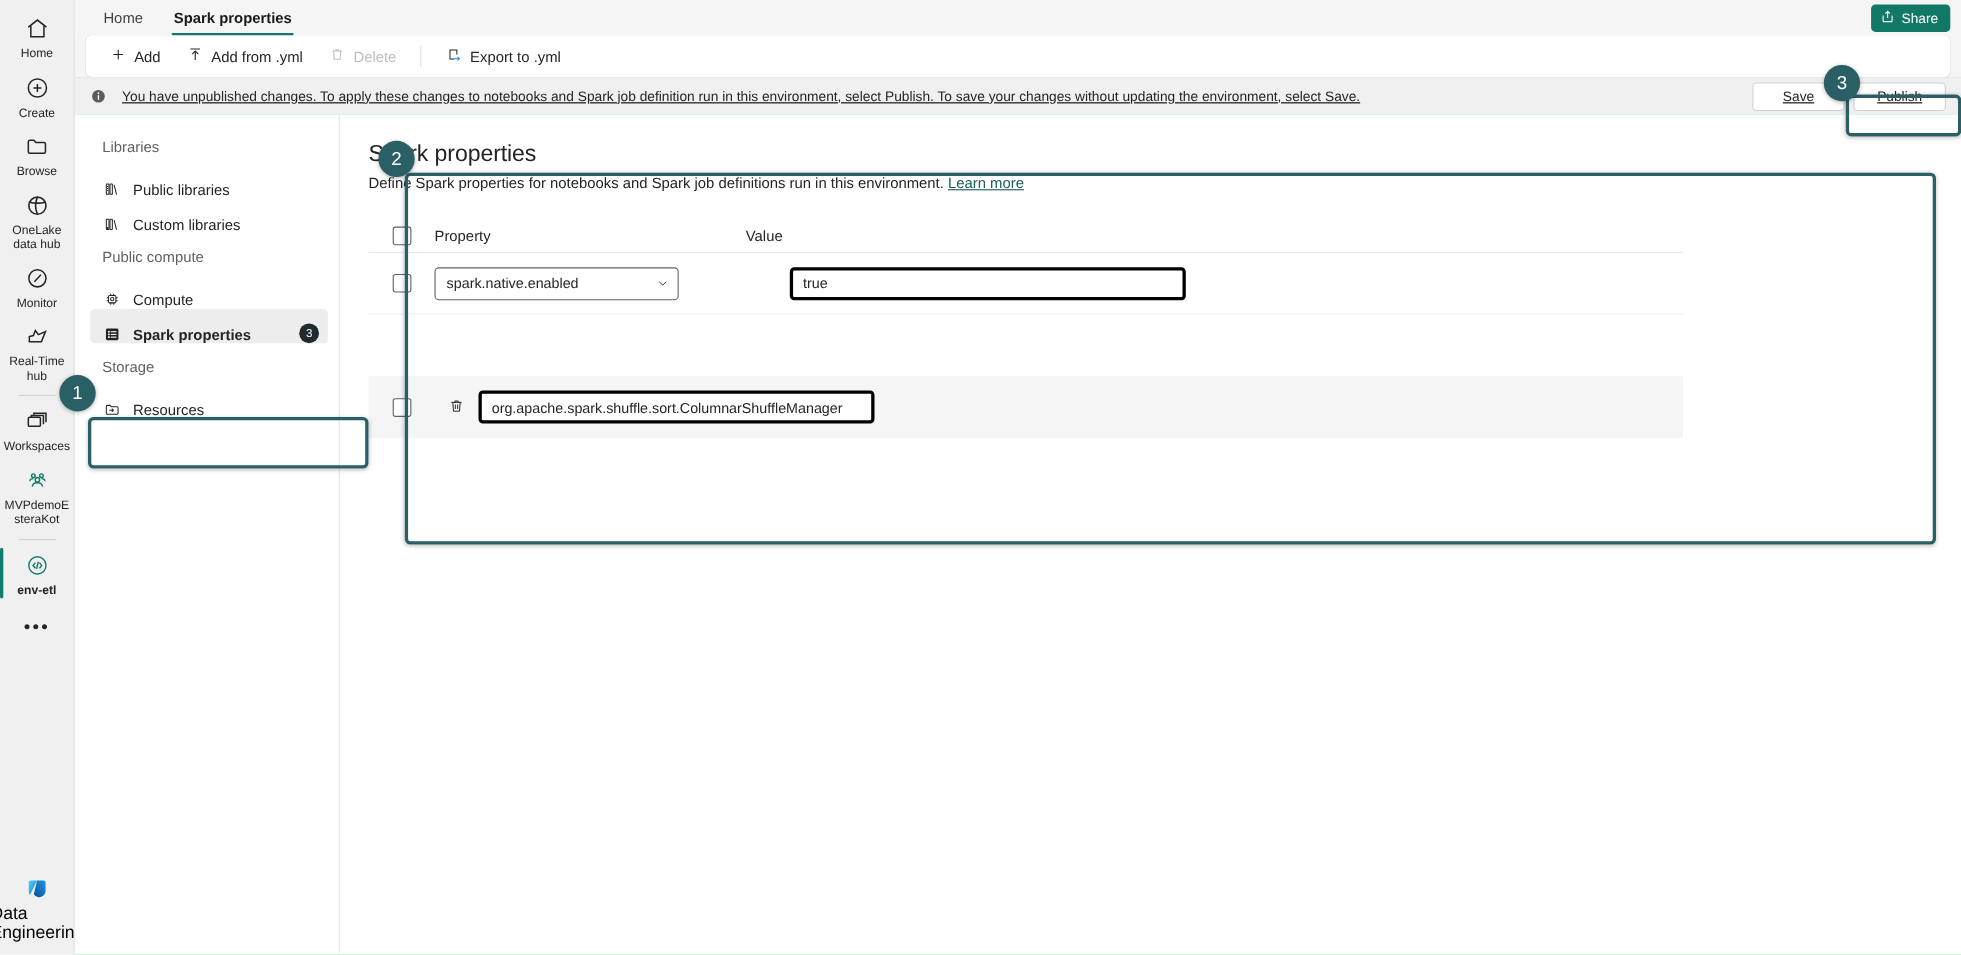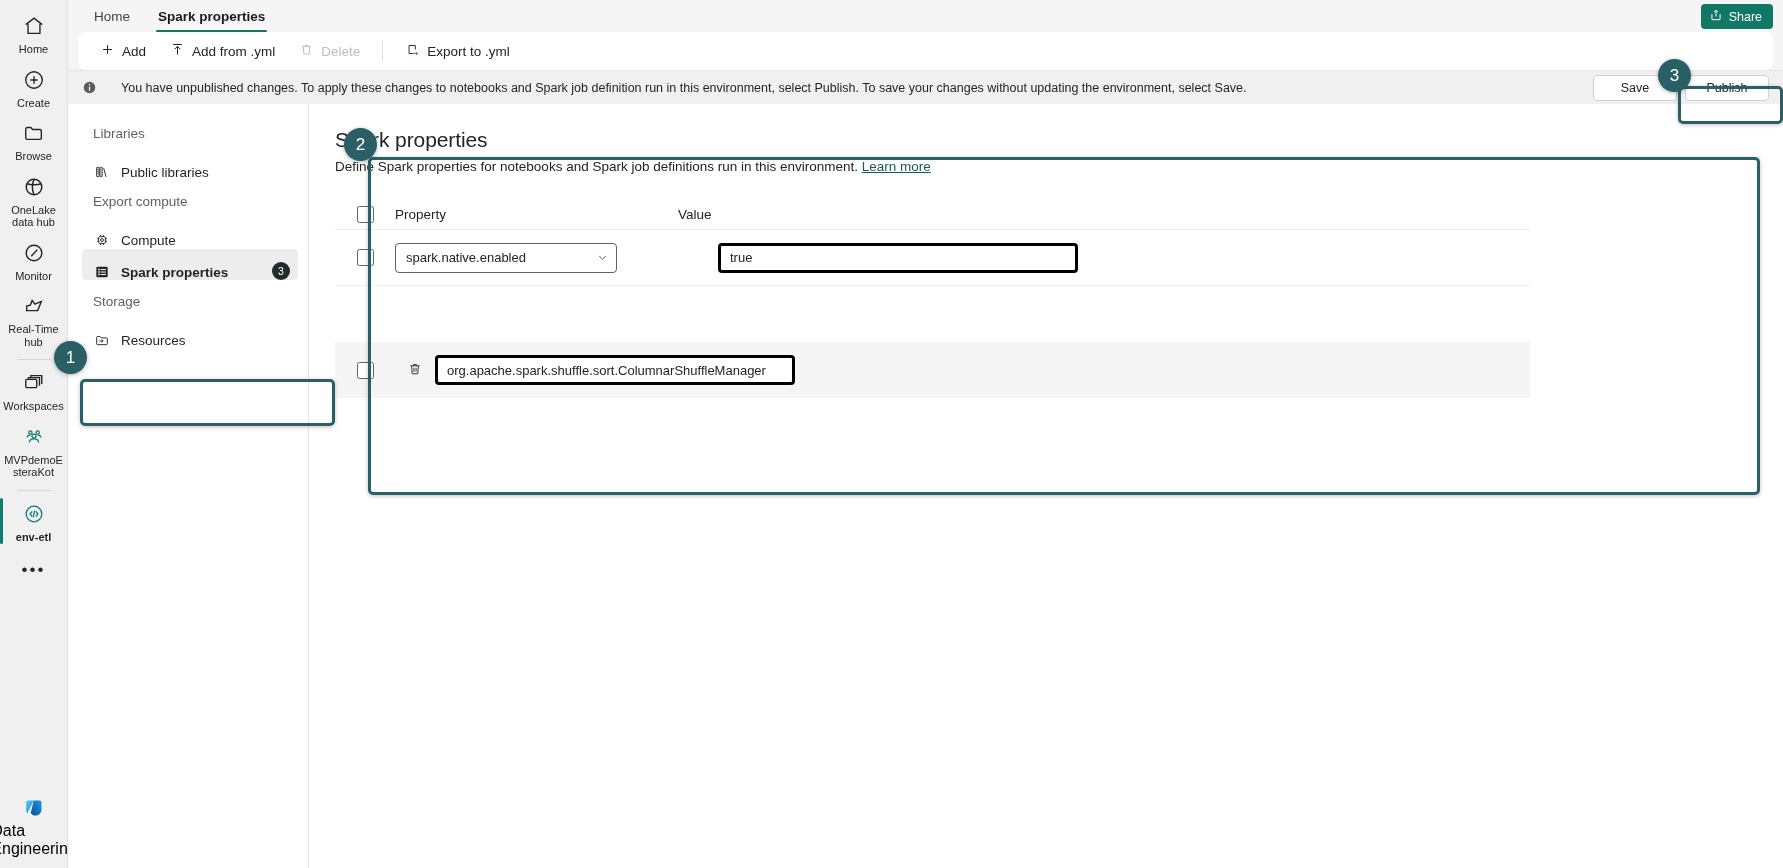--- a/index.html
+++ b/index.html
@@ -170,23 +170,24 @@
     margin: 0 8px;
   }
 
   
   .notice {
     height: 34px;
     background: #f0f0f0;
     display: flex;
     align-items: center;
     padding: 0 14px 0 14px;
-    gap: 24px;
+    gap: 14px;
     border-top: 1px solid #e8e8e8;
     position: relative;
+    text-decoration: underline;
   }
   .notice-text {
     font-size: 12.5px;
     color: #242424;
     flex: 1;
   }
   .notice-actions { display: flex; gap: 8px; align-items: flex-end; }
   .ghost-btn {
     height: 26px;
     min-width: 84px;
@@ -585,22 +586,33 @@
           <span class="nav-icon">
             <svg width="16" height="16" viewBox="0 0 24 24" fill="none" stroke="currentColor" stroke-width="1.4">
                 <rect x="4" y="5" width="3.6" height="14" rx="0.6"></rect>
                 <rect x="9" y="5" width="3.2" height="14" rx="0.6"></rect>
                 <path d="M14.6 6.2l3.4 13.2"></path>
                 <path d="M5 8.2h1.6M5 11h1.6M5 13.8h1.6"></path>
               </svg>
           </span>
           <span>Public libraries</span>
         </div>
-
-        <div class="nav-group-title">Export compute</div>
+        <div class="nav-item">
+          <span class="nav-icon">
+            <svg width="16" height="16" viewBox="0 0 24 24" fill="none" stroke="currentColor" stroke-width="1.4">
+                <rect x="4" y="5" width="3.6" height="14" rx="0.6"></rect>
+                <rect x="9" y="5" width="3.2" height="14" rx="0.6"></rect>
+                <path d="M14.6 6.2l3.4 13.2"></path>
+                <circle cx="5.8" cy="17" r="1.4" fill="currentColor" stroke="none"></circle>
+              </svg>
+          </span>
+          <span>Custom libraries</span>
+        </div>
+
+        <div class="nav-group-title">Public compute</div>
         <div class="nav-item">
           <span class="nav-icon">
             <svg width="16" height="16" viewBox="0 0 24 24" fill="none" stroke="currentColor" stroke-width="1.4">
                 <rect x="7" y="7" width="10" height="10" rx="1.4"></rect>
                 <circle cx="12" cy="12" r="2.2"></circle>
                 <path d="M10 7V4.5M14 7V4.5M10 19.5V17M14 19.5V17M7 10H4.5M7 14H4.5M19.5 10H17M19.5 14H17"></path>
               </svg>
           </span>
           <span>Compute</span>
         </div>

